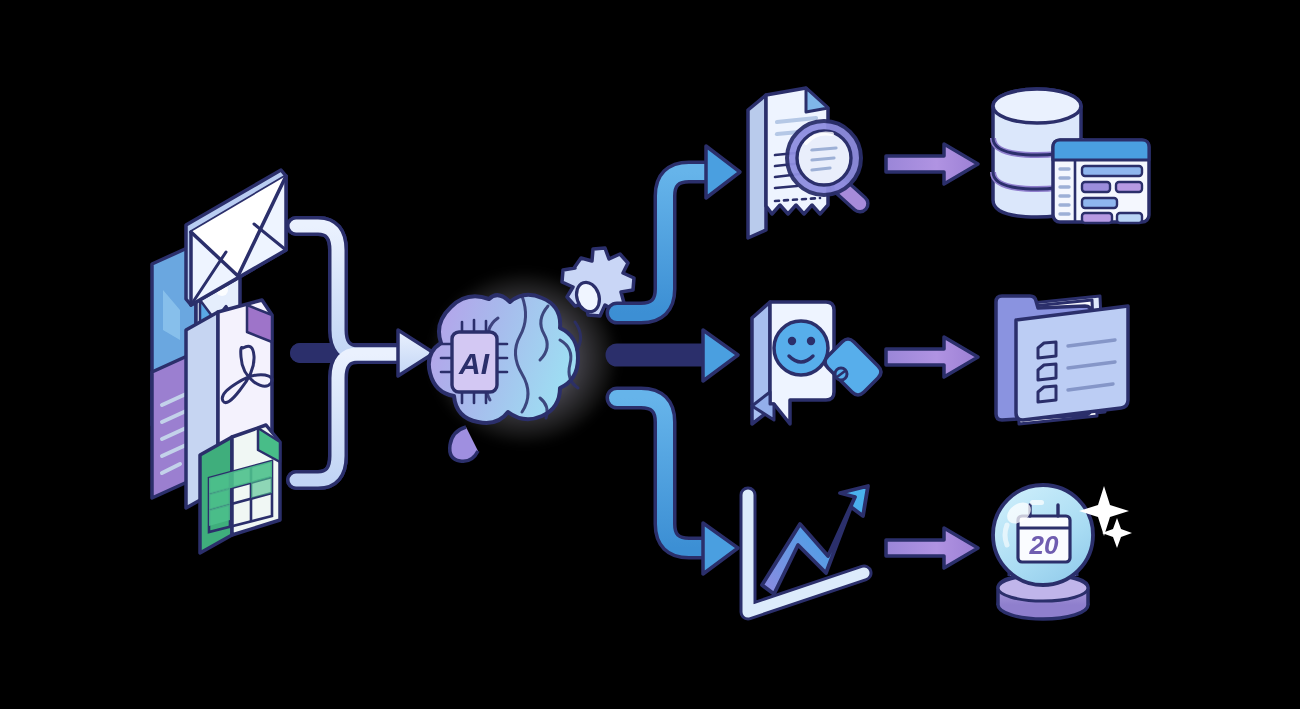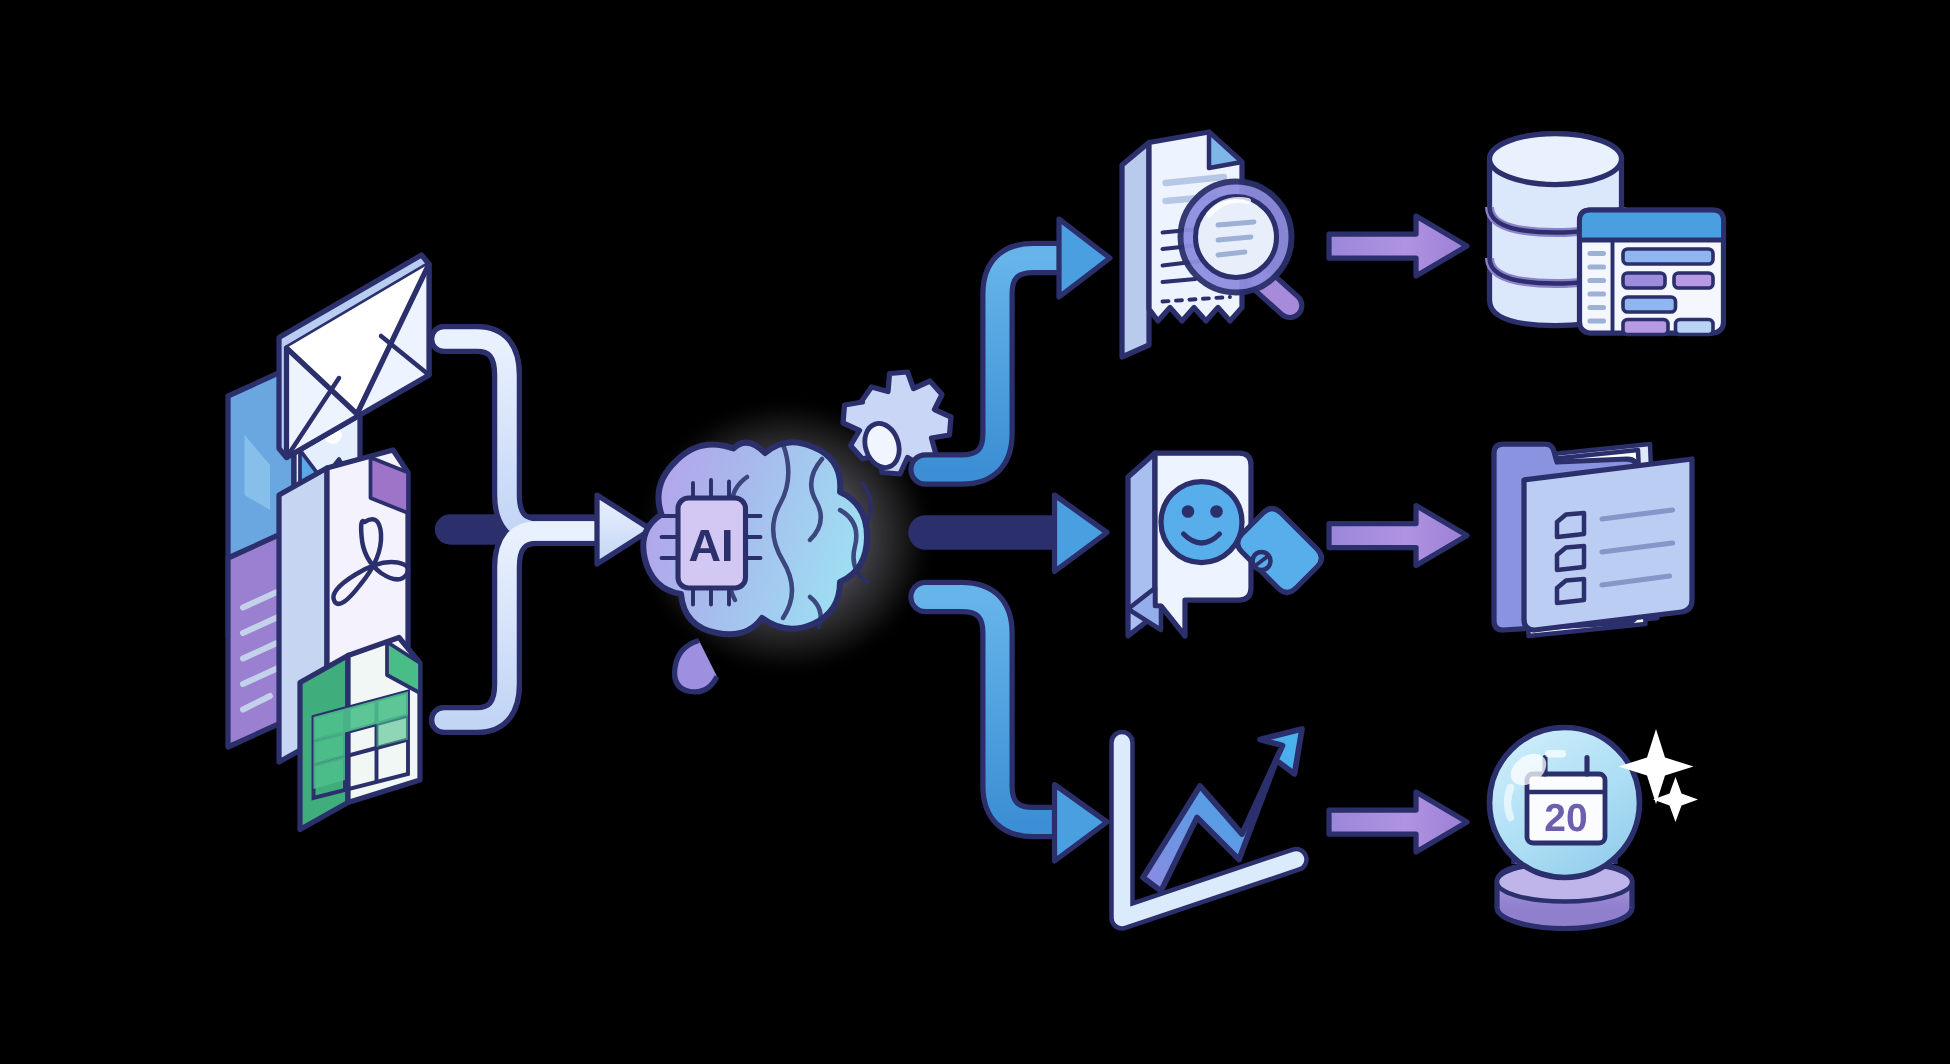--- a/index.html
+++ b/index.html
@@ -2,21 +2,21 @@
 <html><head>
 <meta charset="utf-8">
 <title>AI Document Processing Pipeline</title>
 <style>
   html,body{margin:0;padding:0;background:#000;}
   body{
     width:1300px;height:709px;overflow:hidden;
     font-family:"Liberation Sans", sans-serif;
     position:relative;
   }
-  #stage{position:absolute;inset:0;width:1300px;height:709px;}
+  #stage{position:absolute;inset:0;width:1300px;height:709px;font-style:italic;}
   svg{display:block;}
 </style>
 </head>
 <body>
 
 <div id="stage">
 <svg width="1300" height="709" viewBox="0 0 1300 709" xmlns="http://www.w3.org/2000/svg">
   <defs>
     <linearGradient id="gBrain" x1="0" y1="0" x2="1" y2="0.3">
       <stop offset="0%" stop-color="#b79fea"></stop>

